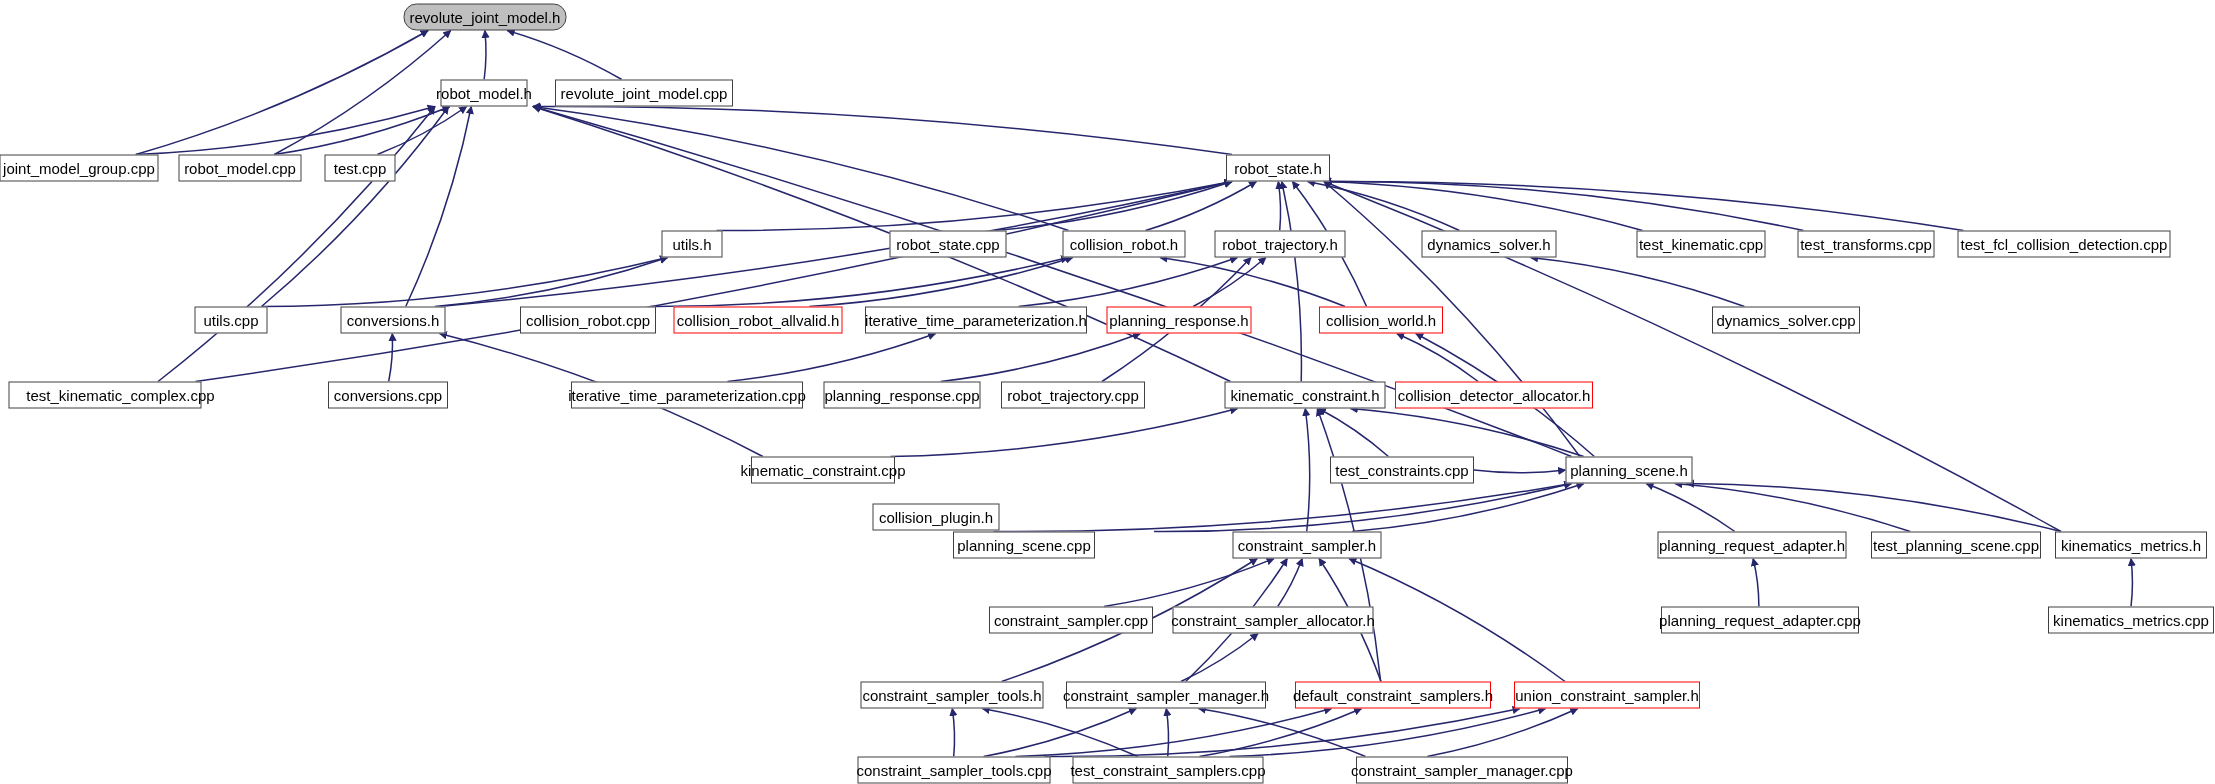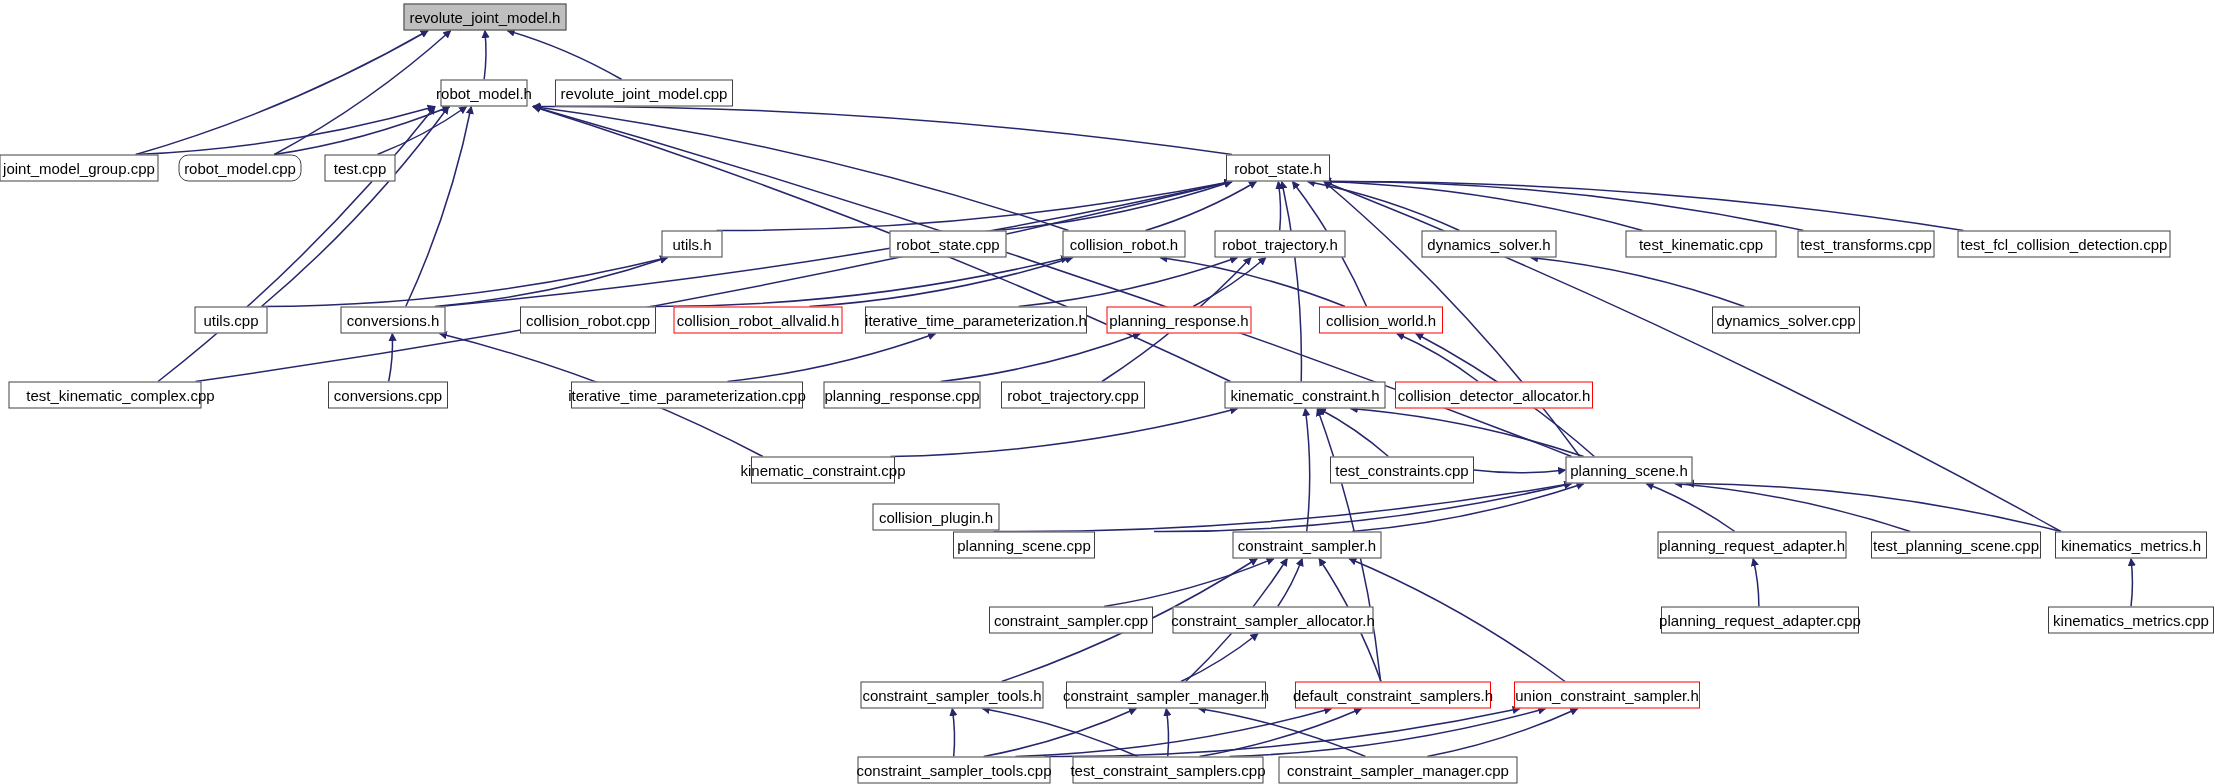--- a/index.html
+++ b/index.html
@@ -132,33 +132,33 @@
         <path d="M 1167.72 756.5 Q 1169.88 732.4136 1166.28 708.5" fill="none" stroke="#26266d" stroke-width="1.5" marker-end="url(#arrowhead)"></path>
         <path d="M 1365.52 756.5 Q 1284.88 722.4776 1198.48 708.5" fill="none" stroke="#26266d" stroke-width="1.5" marker-end="url(#arrowhead)"></path>
         <path d="M 1015.46 756.5 Q 1176.38 751.4648 1331.54 708.5" fill="none" stroke="#26266d" stroke-width="1.5" marker-end="url(#arrowhead)"></path>
         <path d="M 1199.5 756.5 Q 1283.38 742.22 1361.5 708.5" fill="none" stroke="#26266d" stroke-width="1.5" marker-end="url(#arrowhead)"></path>
         <path d="M 1044.5 756.5 Q 1284.8613344306302 758.3685317034308 1520 708.5" fill="none" stroke="#26266d" stroke-width="1.5" marker-end="url(#arrowhead)"></path>
         <path d="M 1229.46 756.5 Q 1390.38 751.4648 1545.54 708.5" fill="none" stroke="#26266d" stroke-width="1.5" marker-end="url(#arrowhead)"></path>
         <path d="M 1427.26 756.5 Q 1505.38 741.5288 1577.74 708.5" fill="none" stroke="#26266d" stroke-width="1.5" marker-end="url(#arrowhead)"></path>
       </g>
   </svg>
   <div id="node-layer">
-      <div class="gnode root" style="left: 485px; top: 17px; width: 163px;">
+      <div class="gnode root" style="left: 485px; top: 17px; width: 163px; border-radius: 13px;">
         <span class="gnode-label">revolute_joint_model.h</span>
       </div>
       <div class="gnode" style="left: 484px; top: 93px; width: 87px;">
         <span class="gnode-label">robot_model.h</span>
       </div>
       <div class="gnode" style="left: 644px; top: 93px; width: 178px;">
         <span class="gnode-label">revolute_joint_model.cpp</span>
       </div>
       <div class="gnode" style="left: 79px; top: 168px; width: 159px;">
         <span class="gnode-label">joint_model_group.cpp</span>
       </div>
-      <div class="gnode" style="left: 240px; top: 168px; width: 123px; border-radius: 10px;">
+      <div class="gnode" style="left: 240px; top: 168px; width: 123px;">
         <span class="gnode-label">robot_model.cpp</span>
       </div>
       <div class="gnode" style="left: 360px; top: 168px; width: 71px;">
         <span class="gnode-label">test.cpp</span>
       </div>
       <div class="gnode" style="left: 1278px; top: 168px; width: 104px;">
         <span class="gnode-label">robot_state.h</span>
       </div>
       <div class="gnode" style="left: 692px; top: 244px; width: 61px;">
         <span class="gnode-label">utils.h</span>
@@ -168,21 +168,21 @@
       </div>
       <div class="gnode" style="left: 1124px; top: 244px; width: 123px;">
         <span class="gnode-label">collision_robot.h</span>
       </div>
       <div class="gnode" style="left: 1280px; top: 244px; width: 131px;">
         <span class="gnode-label">robot_trajectory.h</span>
       </div>
       <div class="gnode" style="left: 1489px; top: 244px; width: 135px;">
         <span class="gnode-label">dynamics_solver.h</span>
       </div>
-      <div class="gnode" style="left: 1701px; top: 244px; width: 151px;">
+      <div class="gnode" style="left: 1701px; top: 244px; width: 129px;">
         <span class="gnode-label">test_kinematic.cpp</span>
       </div>
       <div class="gnode" style="left: 1866px; top: 244px; width: 137px;">
         <span class="gnode-label">test_transforms.cpp</span>
       </div>
       <div class="gnode" style="left: 2064px; top: 244px; width: 213px;">
         <span class="gnode-label">test_fcl_collision_detection.cpp</span>
       </div>
       <div class="gnode" style="left: 231px; top: 320px; width: 73px;">
         <span class="gnode-label">utils.cpp</span>
@@ -279,17 +279,17 @@
       </div>
       <div class="gnode red" style="left: 1607px; top: 695px; width: 186px;">
         <span class="gnode-label">union_constraint_sampler.h</span>
       </div>
       <div class="gnode" style="left: 954px; top: 770px; width: 193px;">
         <span class="gnode-label">constraint_sampler_tools.cpp</span>
       </div>
       <div class="gnode" style="left: 1168px; top: 770px; width: 191px;">
         <span class="gnode-label">test_constraint_samplers.cpp</span>
       </div>
-      <div class="gnode" style="left: 1398px; top: 770px; width: 239px;">
+      <div class="gnode" style="left: 1462px; top: 770px; width: 212px;">
         <span class="gnode-label">constraint_sampler_manager.cpp</span>
       </div>
     </div>
 </div>
 
 </body></html>

